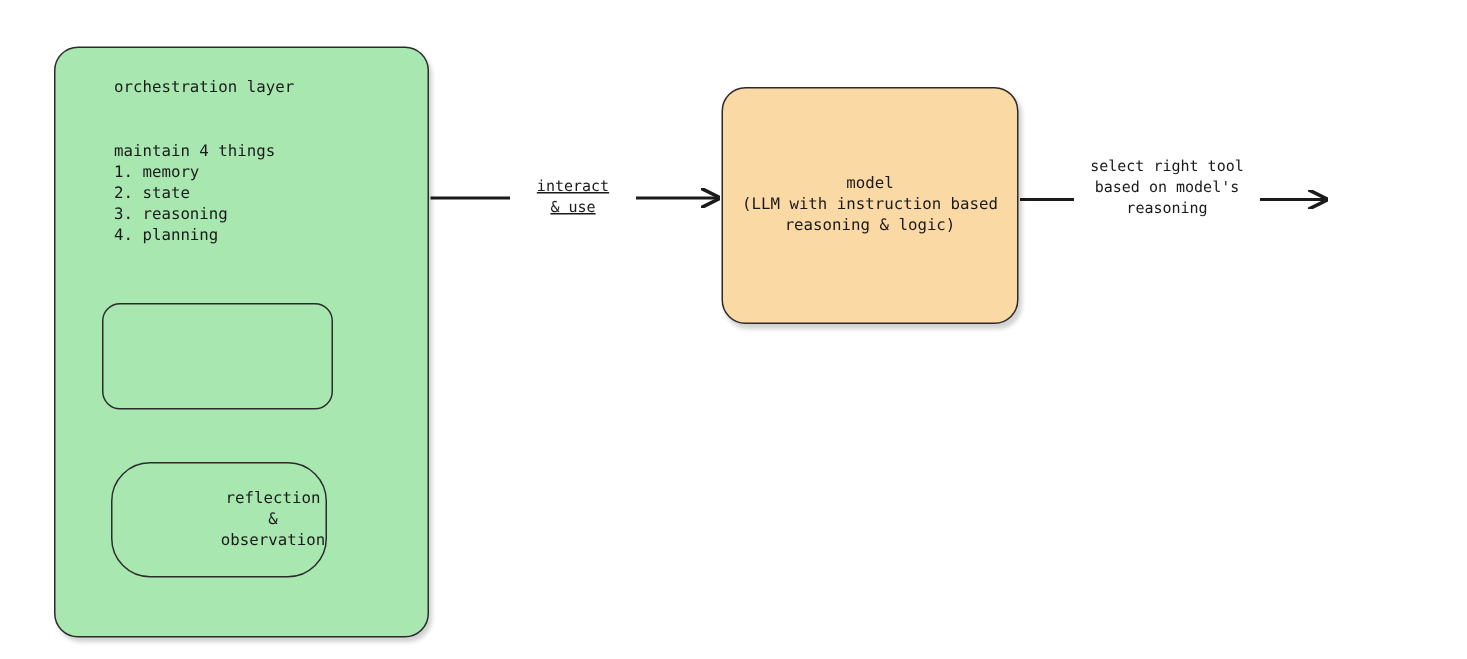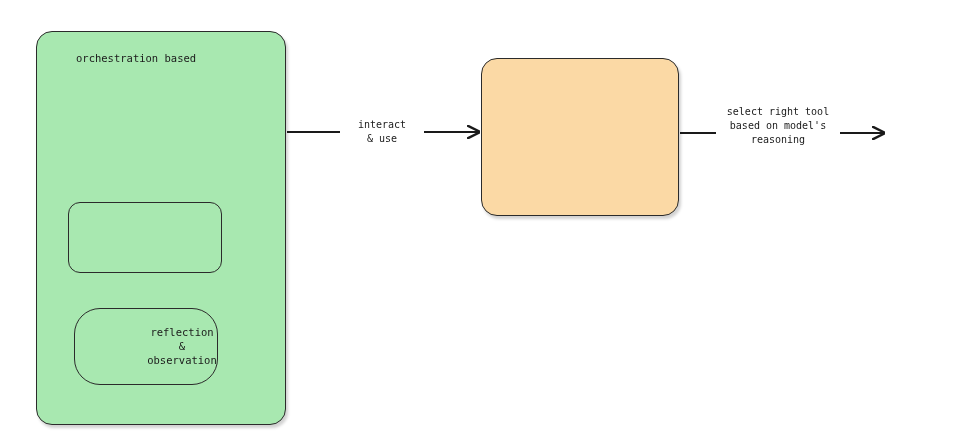--- a/index.html
+++ b/index.html
@@ -96,20 +96,21 @@
     line-height: 14px;
     white-space: pre;
     text-align: center;
     color: #1a1a1a;
     background: #ffffff;
   }
   .label-interact {
     left: 340px;
     top: 118px;
     width: 84px;
+    text-decoration: underline;
   }
   .label-select {
     left: 716px;
     top: 105px;
     width: 124px;
   }
   
   .arrows {
     position: absolute;
     left: 0;
@@ -131,31 +132,39 @@
       </marker>
     </defs>
 
     <line x1="287" y1="132" x2="479" y2="132" stroke="#1a1a1a" stroke-width="1.9" marker-end="url(#ah)"></line>
 
     <line x1="680" y1="133" x2="884" y2="133" stroke="#1a1a1a" stroke-width="1.9" marker-end="url(#ah)"></line>
   </svg>
 
   <div class="box orchestration-box"></div>
 
-  <div class="txt orch-title">orchestration based</div>
+  <div class="txt orch-title">orchestration layer</div>
 
+  <div class="txt orch-list">maintain 4 things
+1. memory
+2. state
+3. reasoning
+4. planning</div>
 
   <div class="inner-box frameworks-box"></div>
 
   <div class="inner-box reflection-box"></div>
   <div class="txt reflection-text">reflection
 &amp;
 observation</div>
 
   <div class="box model-box"></div>
+  <div class="txt model-text">model
+(LLM with instruction based
+reasoning &amp; logic)</div>
 
   <div class="arrow-label label-interact">interact
 &amp; use</div>
 
   <div class="arrow-label label-select">select right tool
 based on model's
 reasoning</div>
 
 </div>
 

